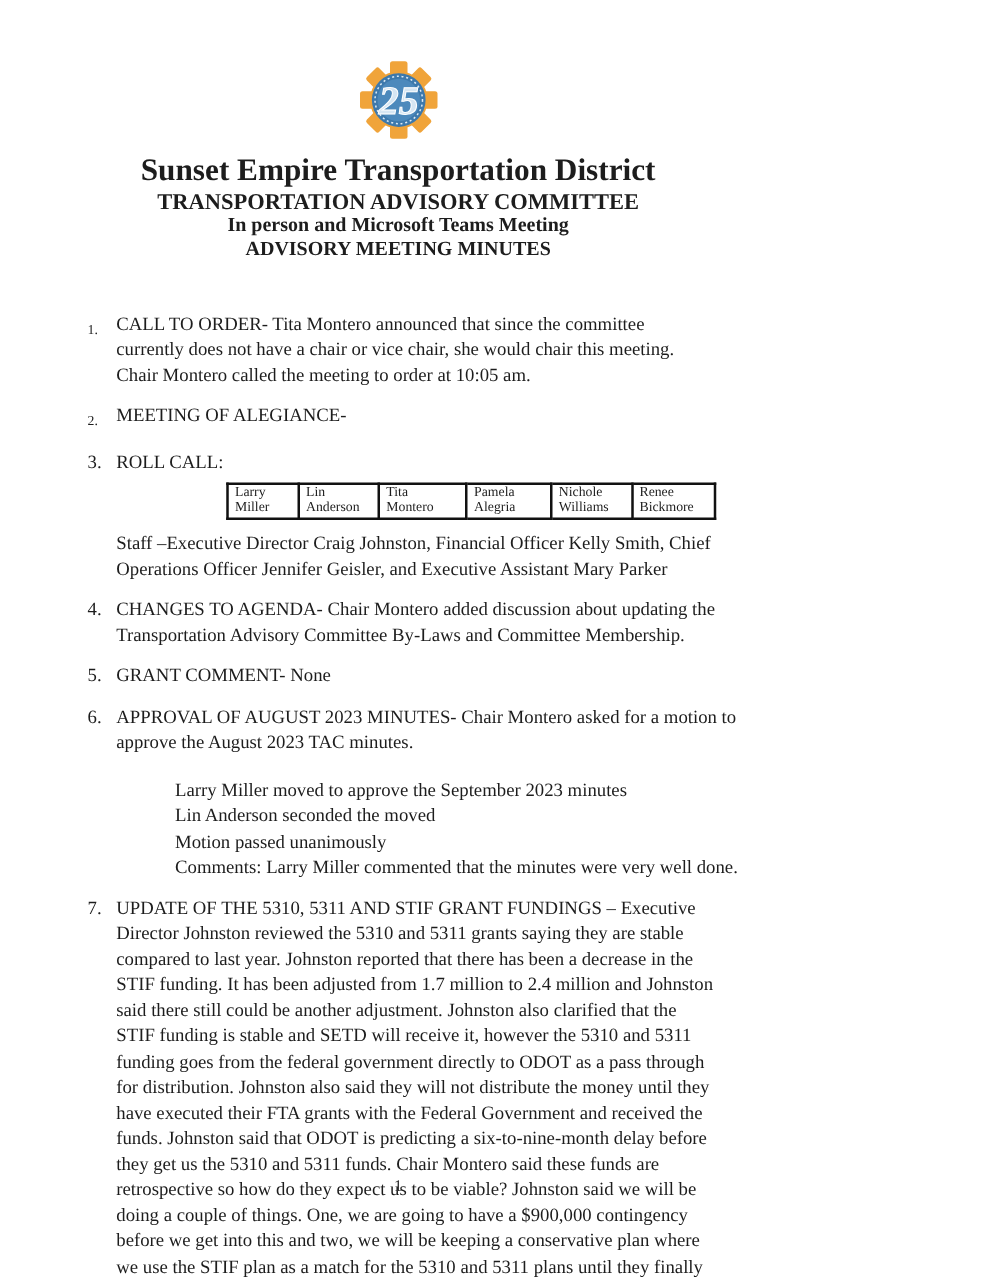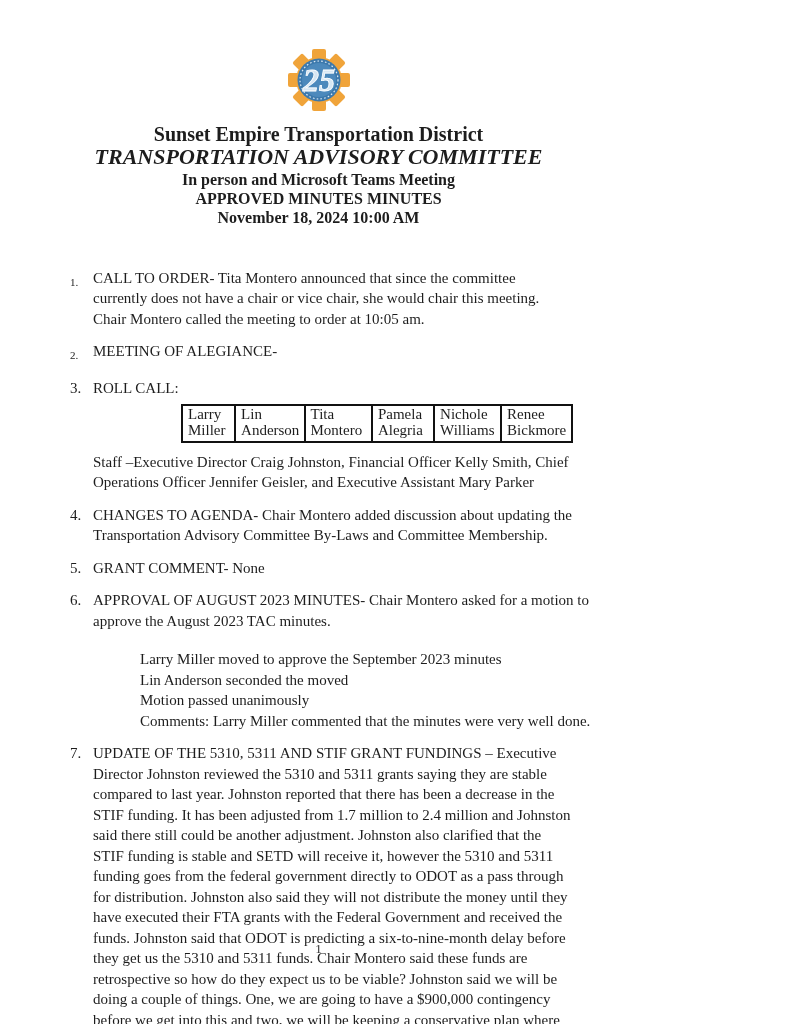--- a/index.html
+++ b/index.html
@@ -6,34 +6,34 @@
   .page{
     position:relative;
     width:637px;height:1024px;
     background:#ffffff;
     font-family:"Liberation Serif", serif;
     color:#1d1d1d;
     overflow:hidden;
   }
   .header{text-align:center;padding-top:42px;}
   .logo{display:block;margin:0 auto;}
-  .t-org{font-size:20px;font-weight:bold;line-height:1.12;margin-top:5px;}
-  .t-committee{font-size:22px;font-weight:bold;line-height:1.12;font-style:italic;}
+  .t-org{font-size:25px;font-weight:bold;line-height:1.12;margin-top:5px;}
+  .t-committee{font-size:18px;font-weight:bold;line-height:1.12;}
   .t-mode,.t-doctype,.t-datetime{font-size:16px;font-weight:bold;line-height:1.2;}
   .content{padding:40px 64px 0 70px;font-size:15px;line-height:20.5px;}
   .item{display:flex;margin-bottom:12px;}
   .item .num{width:23px;flex:none;}
   .item .body{flex:1;}
   
   .item.small-num .num{font-size:11px;padding-top:4px;}
   .roll-table{
     border-collapse:collapse;
     margin:6px 0 9px 88px;
     table-layout:fixed;
-    font-size:15px;line-height:1.05;
+    font-size:11px;line-height:1.05;
   }
   .roll-table td{
     border:2px solid #111;
     vertical-align:top;
     padding:1px 4px 2px 5px;
   }
   .roll-table tr.names td{text-align:left;}
   .roll-table tr.status td{text-align:center;}
   .staff{margin-top:9px;}
   .motion{margin-top:18px;margin-left:47px;}
@@ -62,22 +62,21 @@
         <circle cx="32" cy="38" r="23"></circle>
       </g>
       <circle cx="32" cy="38" r="21.5" fill="#3D79AC"></circle>
       <circle cx="32" cy="38" r="17" fill="#4C89BC"></circle>
       <circle cx="32" cy="38" r="19" fill="none" stroke="#DCEAF5" stroke-width="1.2" stroke-dasharray="1.6 2.2"></circle>
       <text x="32" y="49" text-anchor="middle" font-family="Liberation Serif, serif" font-style="italic" font-weight="bold" font-size="32" fill="#D6E6F3" stroke="#FFFFFF" stroke-width="0.8">25</text>
     </svg>
     <div class="t-org">Sunset Empire Transportation District</div>
     <div class="t-committee">TRANSPORTATION ADVISORY COMMITTEE</div>
     <div class="t-mode">In person and Microsoft Teams Meeting</div>
-    <div class="t-doctype">APPROVED MINUTES MINUTES</div>
-    <div class="t-datetime">November 18, 2024  10:00 AM</div>
+    <div class="t-doctype">ADVISORY MEETING MINUTES</div>
   </div>
 
   <div class="content">
 
     <div class="item small-num">
       <span class="num">1.</span>
       <span class="body">CALL TO ORDER- Tita Montero announced that since the committee currently does not have a chair or vice chair, she would chair this meeting. Chair Montero called the meeting to order at 10:05 am.</span>
     </div>
 
     <div class="item small-num">

